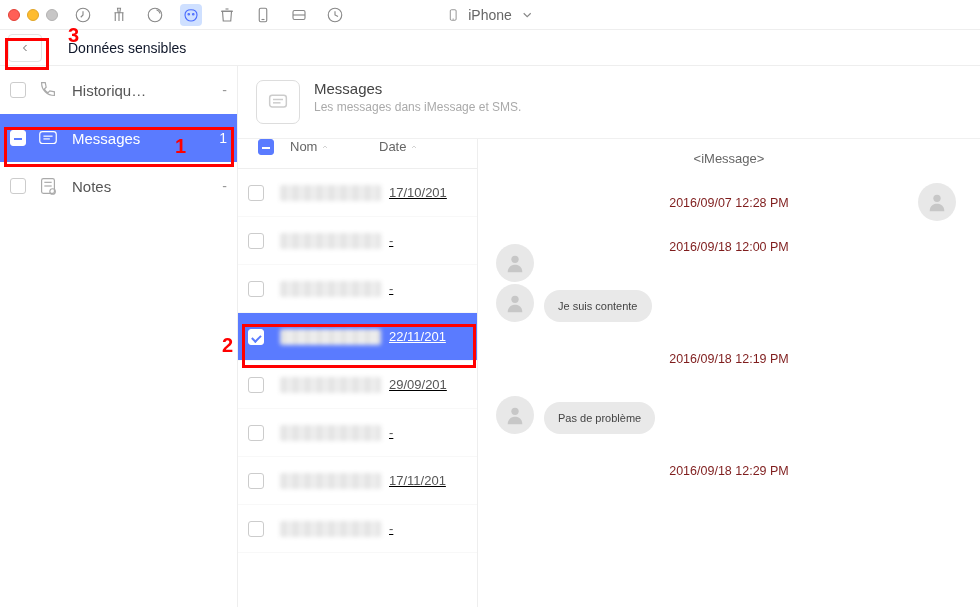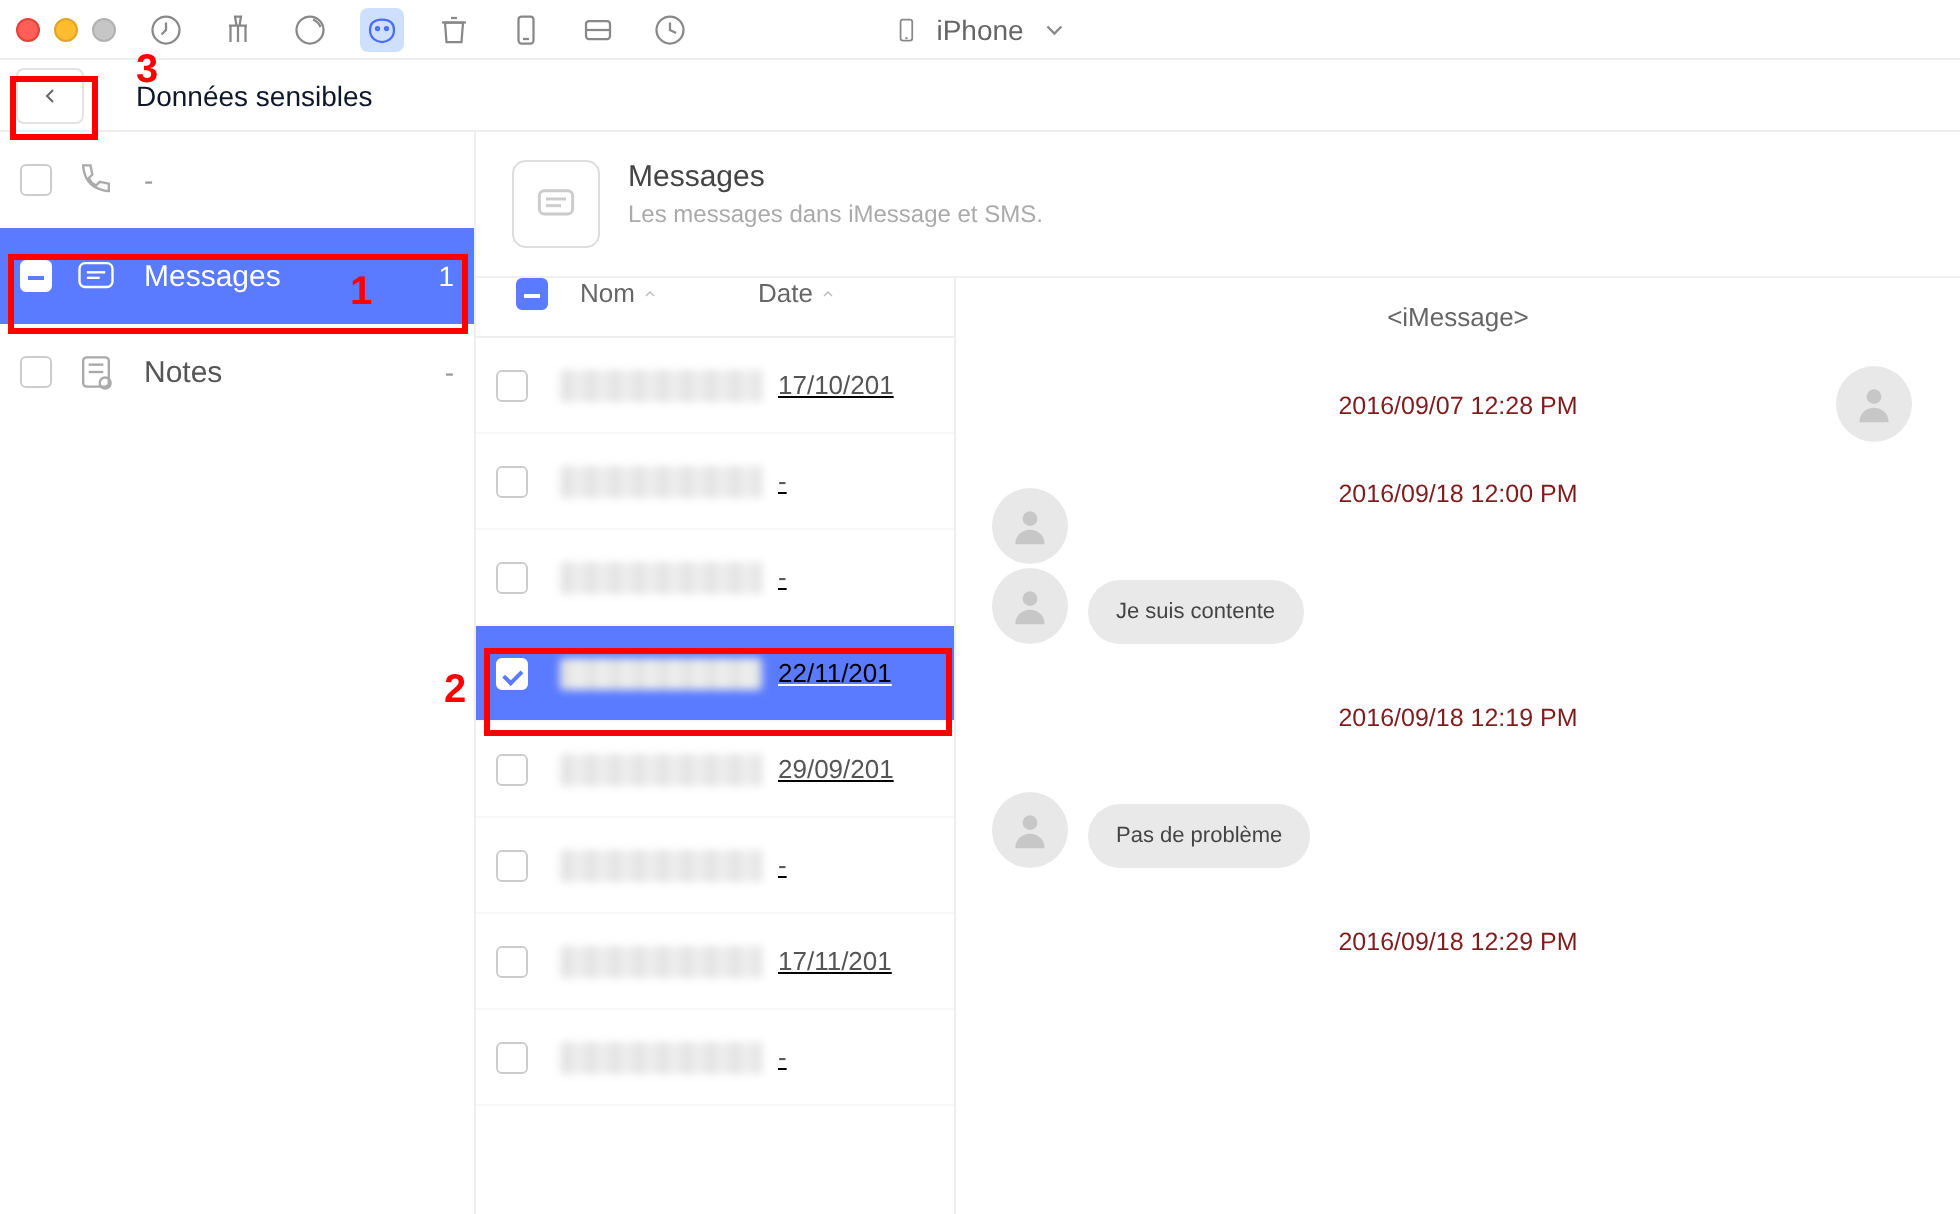--- a/index.html
+++ b/index.html
@@ -68,21 +68,21 @@
 
 
 .rows { flex: 1; overflow: hidden; }
 .row { display: flex; align-items: center; height: 48px; padding: 0 10px; border-bottom: 1px solid #f8f8f8; text-decoration: underline; }
 .row .rchk { width: 16px; height: 16px; border: 1px solid #ccc; border-radius: 3px; margin-right: 16px; flex-shrink: 0; position: relative; }
 .row .rchk.checked { background: #5a7bff; border-color: #5a7bff; }
 .row .rchk.checked::after { content: ""; position: absolute; left: 3px; top: 6px; width: 4px; height: 7px; border: solid #fff; border-width: 0 2px 2px 0; transform: rotate(45deg) translate(-1px,-3px); }
 .row .blur-name { flex: 1; height: 16px; background: repeating-linear-gradient(90deg,#e8e8e8,#e0e0e0 6px,#eee 6px,#eee 12px); filter: blur(2px); margin-right: 8px; border-radius: 2px; }
 .row .date { width: 78px; font-size: 13px; color: #555; white-space: nowrap; overflow: hidden; }
 .row.selected { background: #5a7bff; color: #fff; }
-.row.selected .date { color: #000000; }
+.row.selected .date { color: #ffffff; }
 .row.selected .rchk { background: #fff; border-color: #fff; }
 .row.selected .rchk.checked::after { border-color: #5a7bff; }
 
 
 .msg-pane { flex: 1; padding: 12px 18px; overflow: hidden; position: relative; }
 .imsg-label { text-align: center; font-size: 13px; color: #666; margin-bottom: 7px; }
 .ts { text-align: center; font-size: 12.5px; color: #7f1d1d; margin: 30px 0; }
 .avatar { width: 38px; height: 38px; border-radius: 50%; background: #e8e8e8; display: flex; align-items: center; justify-content: center; color: #bbb; }
 .avatar svg { width: 22px; height: 22px; fill: #c7c7c7; }
 .bubble-row { display: flex; align-items: flex-end; gap: 10px; margin: 8px 0; }
@@ -177,20 +177,21 @@
 <div class="main">
 
   <div class="sidebar">
     <div class="side-item">
       <span class="chk"></span>
       <span class="ic">
           <svg viewBox="0 0 24 24">
             <path d="M5 4 C5 4 5 10 9 14 C13 18 19 18 19 18 L19 14 L14 13 L12 15 C10 14 9 13 8 11 L10 9 L9 4 Z"></path>
           </svg>
         </span>
+      <span class="label">Historiqu…</span>
       <span class="count">-</span>
     </div>
     <div class="side-item selected">
       <span class="chk mixed"></span>
       <span class="ic">
           <svg viewBox="0 0 24 24">
             <rect x="3" y="5" width="18" height="13" rx="3"></rect>
             <line x1="7" y1="10" x2="17" y2="10"></line>
             <line x1="7" y1="13" x2="14" y2="13"></line>
           </svg>

